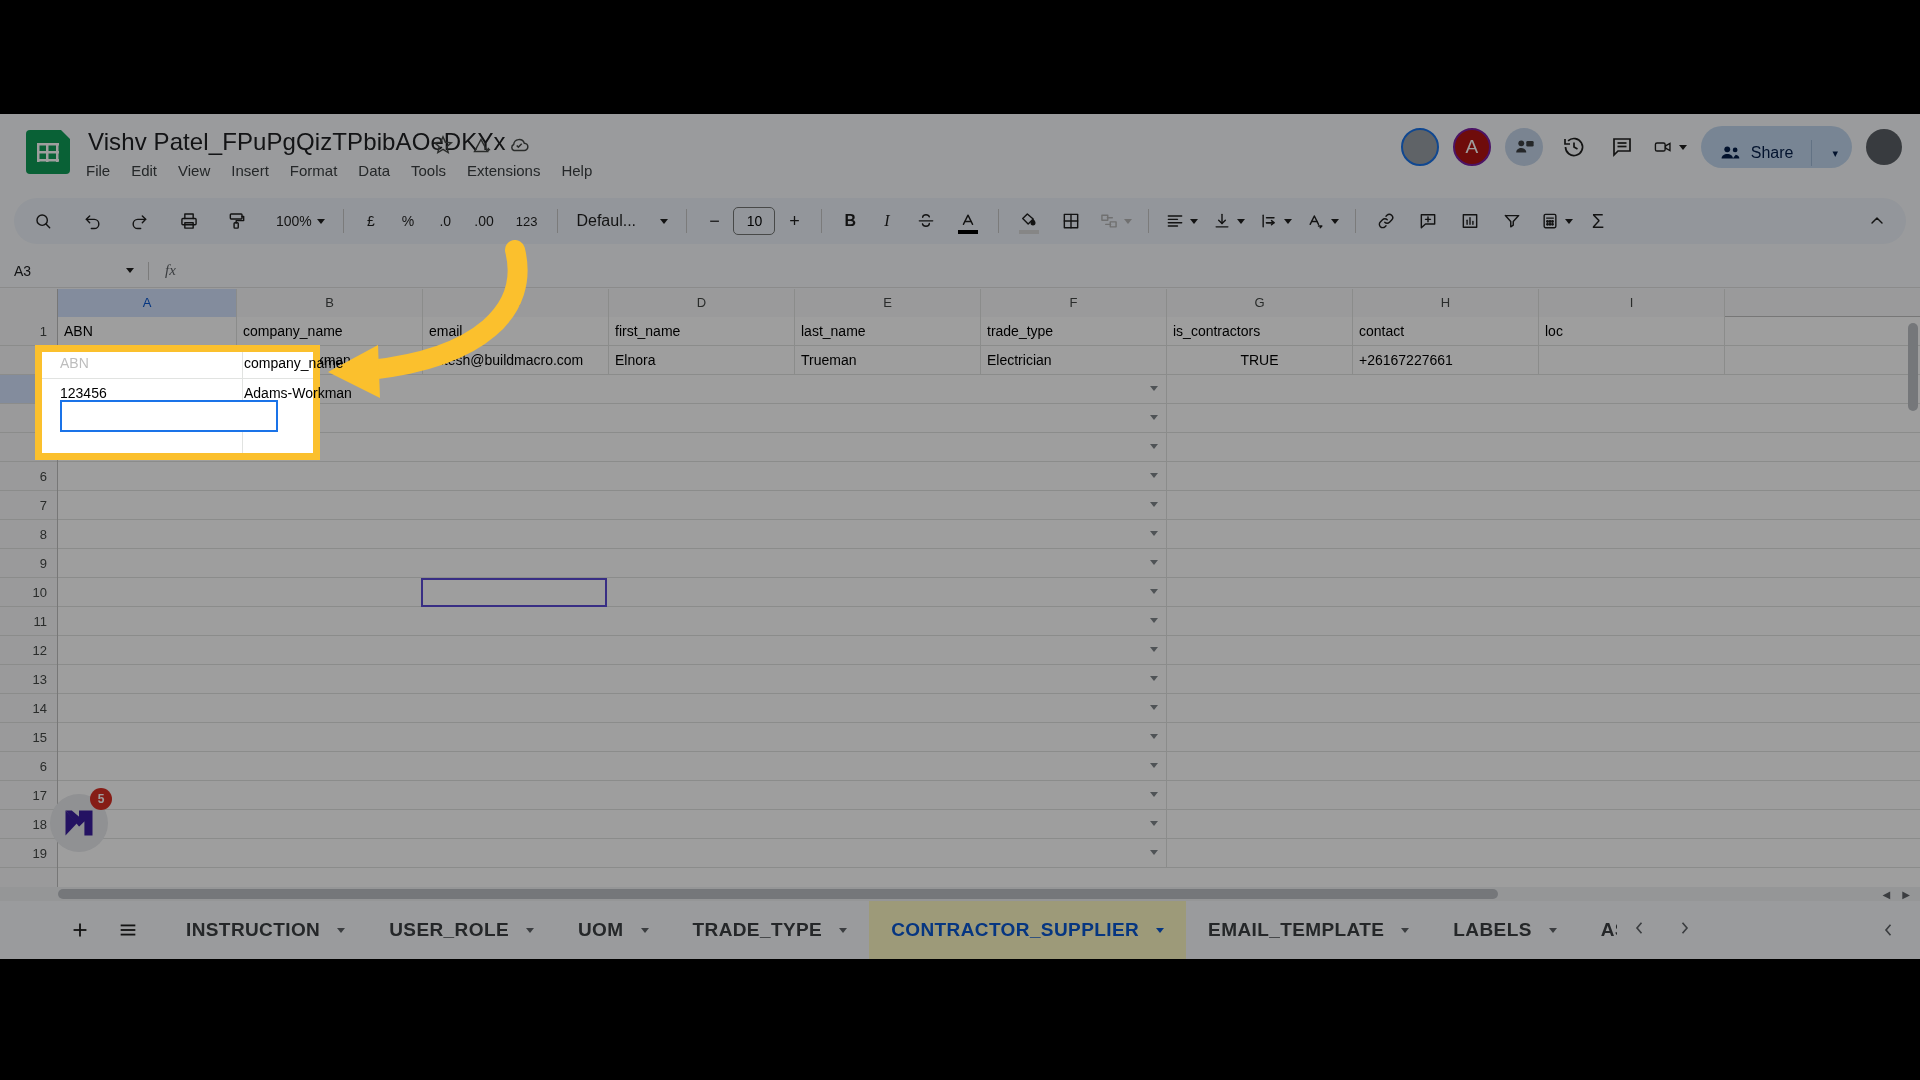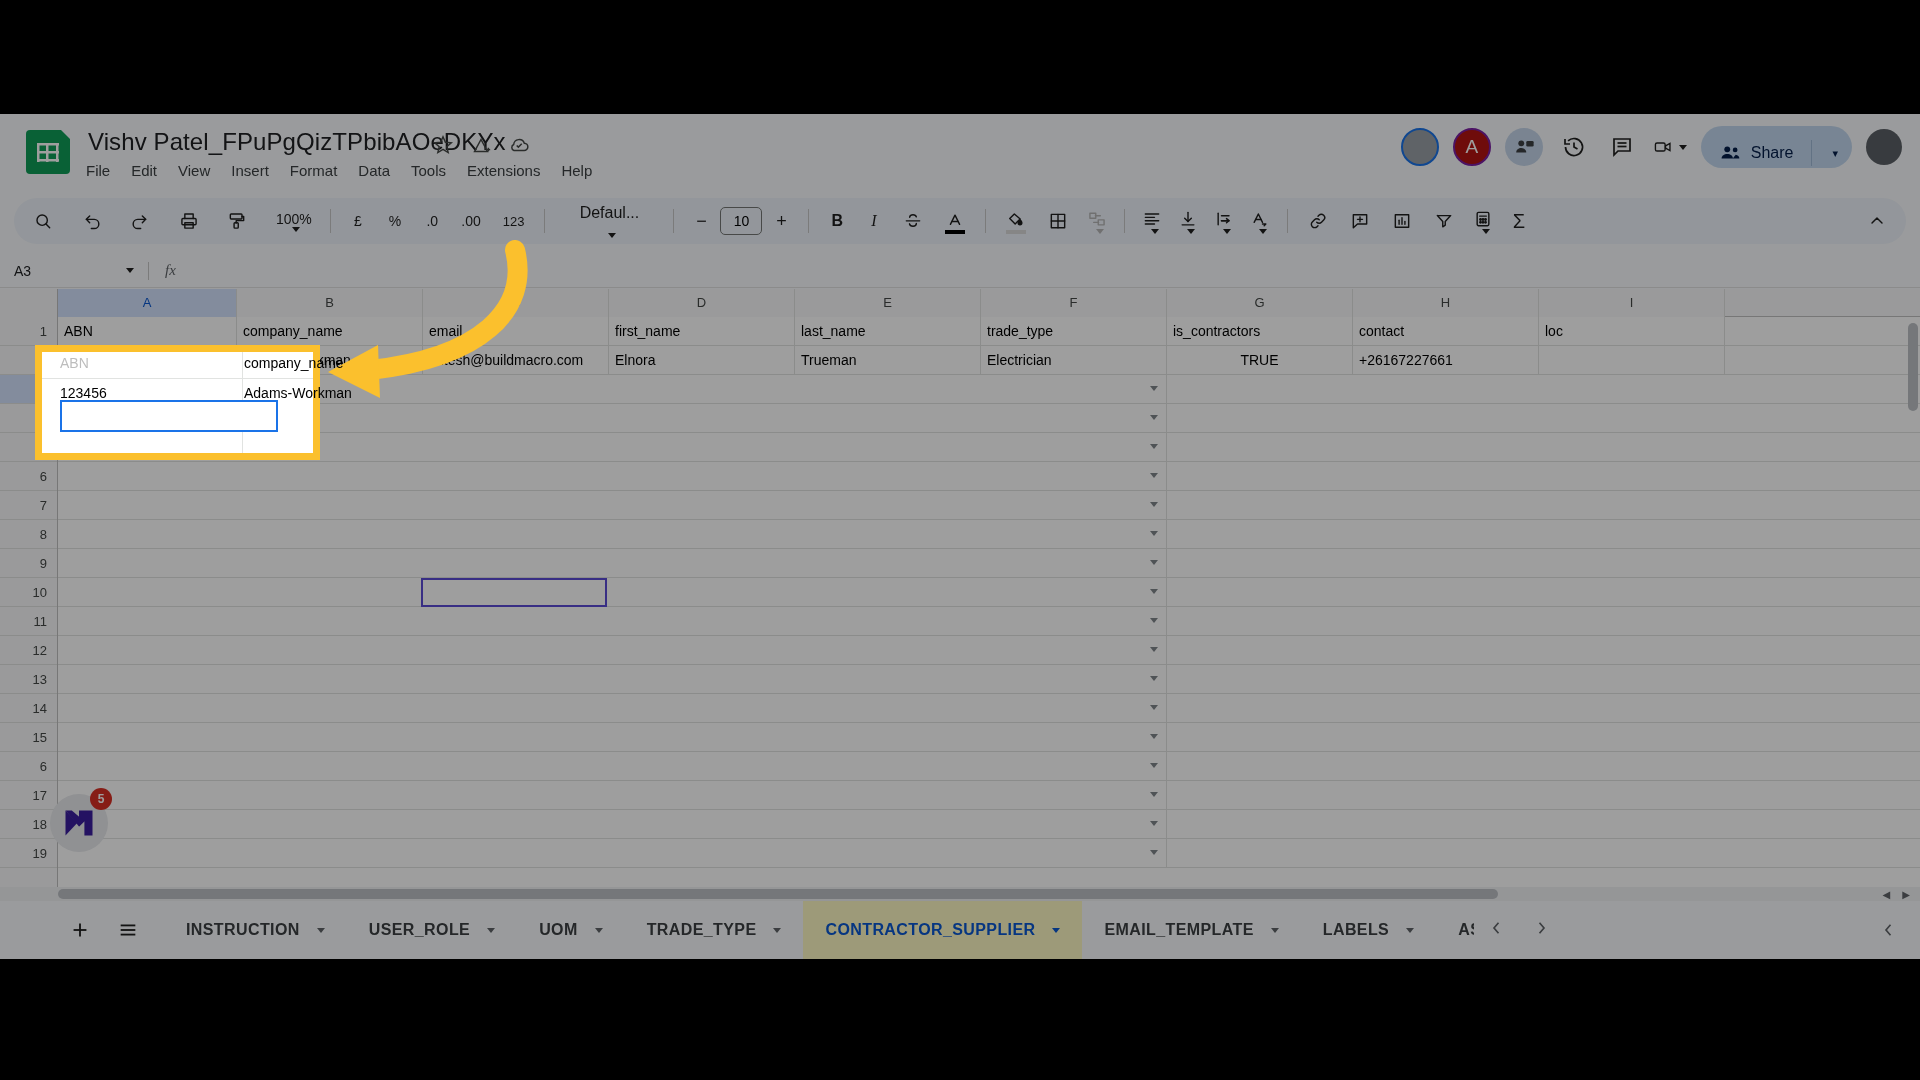--- a/index.html
+++ b/index.html
@@ -73,21 +73,21 @@
   .sharebtn .cv { padding: 0 10px; font-size: 11px; }
   .userpic { width: 36px; height: 36px; border-radius: 50%; background:#5b6066; overflow:hidden;}
 
   
   .toolbar {
     position: absolute; left: 14px; top: 84px; right: 14px; height: 46px;
     background: #edf2fa; border-radius: 24px;
     display: flex; align-items: center; padding: 0 12px; gap: 2px;
   }
   .tb { height: 34px; min-width: 34px; border-radius: 6px; display:flex;align-items:center;justify-content:center;
-        color:#1f1f1f; font-size: 14px; cursor: pointer; padding: 0 5px; flex-direction: column;}
+        color:#1f1f1f; font-size: 14px; cursor: pointer; padding: 0 5px;}
   .tb svg { width: 20px; height: 20px; fill:none; stroke:#1f1f1f; stroke-width:1.7; stroke-linecap:round; stroke-linejoin:round;}
   .tb.txt { font-size: 14px; color:#1f1f1f; }
   .tbsep { width:1px; height: 24px; background:#c7c7c7; margin: 0 8px; }
   .caret { width:0;height:0;border-left:4px solid transparent;border-right:4px solid transparent;border-top:5px solid #1f1f1f; margin-left:5px;}
   .zoomsel { display:flex; align-items:center; padding: 0 8px; font-size:14px;}
   .fontsel { display:flex; align-items:center; padding: 0 8px; font-size:16px; width: 108px; justify-content:space-between;}
   .fsizebox { width: 42px; height: 28px; border: 1px solid #747775; border-radius: 5px; display:flex;align-items:center;justify-content:center;font-size:14px;}
   .tb.disabled svg { stroke:#b5b5b5; }
   .tb.disabled .caret { border-top-color:#b5b5b5; }
 
@@ -132,21 +132,21 @@
   .mbadge svg { width:36px;height:36px;}
   .mcount { position:absolute; right:-4px; top:-6px; width:22px;height:22px;border-radius:50%;
             background:#d93025;color:#fff;font-size:12px;display:flex;align-items:center;justify-content:center; font-weight:600;}
 
   
   .sheetbar { position:absolute; left:0; bottom:0; width:1920px; height:58px; background:#f9fbfd;
               display:flex; align-items:center; padding-left: 60px; }
   .sbicon { width:40px;height:40px;display:flex;align-items:center;justify-content:center;color:#1f1f1f; margin-right: 8px;}
   .sbicon svg { width:22px;height:22px;stroke:#1f1f1f;fill:none;stroke-width:2;}
   .stab { height:58px; display:flex; align-items:center; gap:12px; padding: 0 22px;
-          font-size:16px; font-weight:600; color:#3c4043; letter-spacing:.4px; cursor:pointer; white-space:nowrap;}
+          font-size:19px; font-weight:600; color:#3c4043; letter-spacing:.4px; cursor:pointer; white-space:nowrap;}
   .stab.active { background:#fef9c3; color:#0b57d0; }
   .stab .caret { border-top-color:#5f6368; }
   .stab.active .caret { border-top-color:#0b57d0; }
   .stab.clipped { overflow:hidden; max-width:38px; padding-right:0;}
   .navbtns { display:flex; align-items:center; gap:26px; margin-left:14px; color:#5f6368; }
   .navbtns svg { width:18px;height:18px;stroke:#5f6368;fill:none;stroke-width:2.2;}
   .sheetright { position:absolute; right:22px; bottom:16px; color:#5f6368;}
 
   
   #callout { position:absolute; left:0; top:0; width:1920px; height:1080px; z-index:60; pointer-events:none;}

